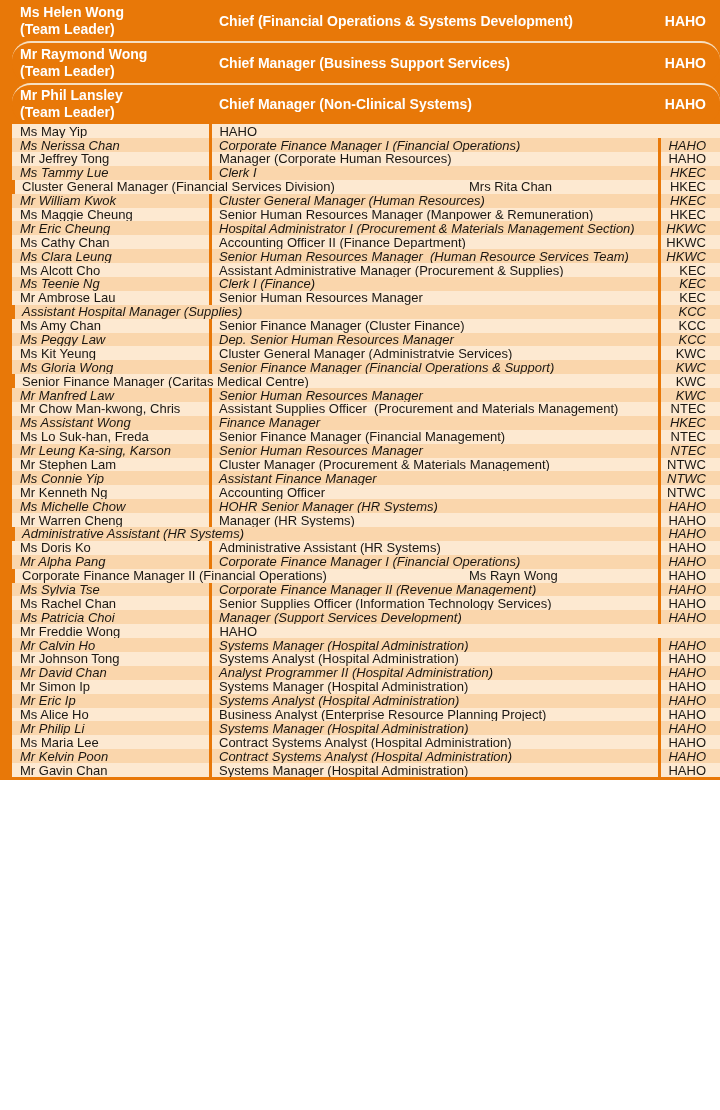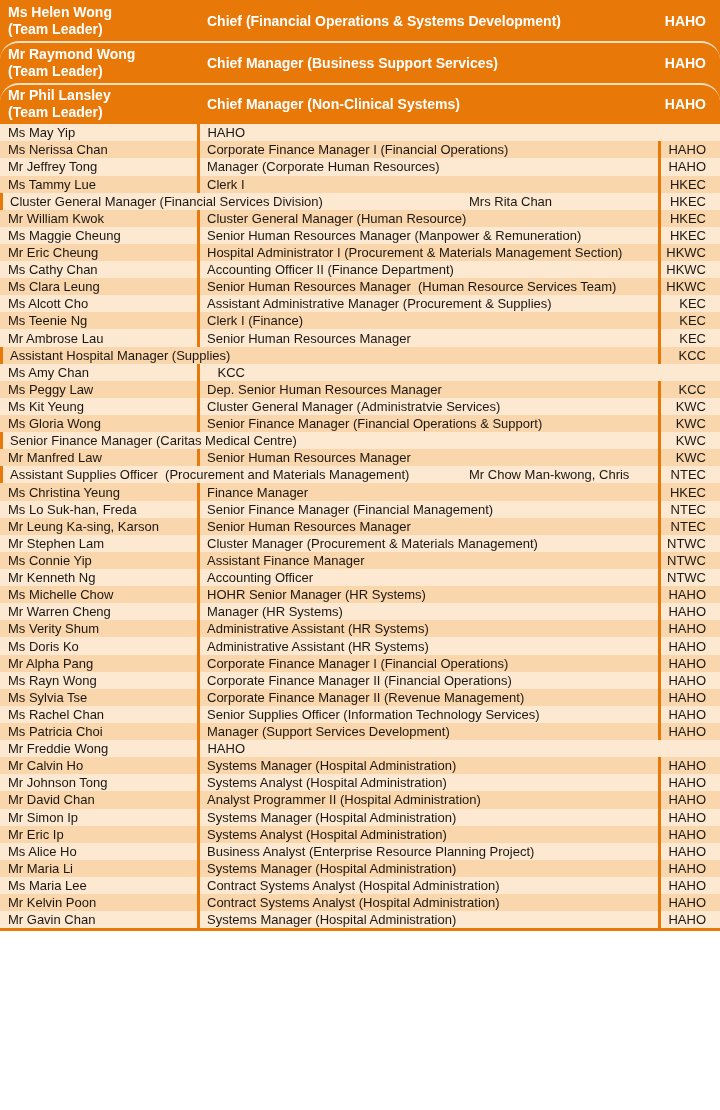--- a/index.html
+++ b/index.html
@@ -1,47 +1,48 @@
 <!DOCTYPE html>
 <html style="--accent: #E87808; --rowLight: #FDE9D1; --rowDark: #FAD6AC; --headerSep: #F7DFC0;"><head>
 <meta charset="utf-8">
 <style>
   * { box-sizing: border-box; margin: 0; padding: 0; }
   html, body { background: #ffffff; }
   body { font-family: "Liberation Sans", sans-serif; }
 
   .roster {
     width: 720px;
-    height: 931px;
+    height: 780px;
     display: flex;
     flex-direction: column;
     background: var(--accent, #E87808);
     border-bottom: 3px solid var(--accent, #E87808);
     overflow: hidden;
+    padding-left: 12px;
   }
 
   .row { display: flex; align-items: stretch; width: 100%; }
 
   .row.leader {
     flex: 0 0 41.4px;
     background: var(--accent, #E87808);
     color: #ffffff;
     font-weight: bold;
     font-size: 14px;
   }
   .row.leader + .row.leader { border-top: 2px solid var(--headerSep, #F7DFC0); border-radius: 19px; }
 
   .row.member {
     flex: 1 1 0;
     font-size: 13px;
     color: #1b1712;
     min-height: 0;
   }
   .row.member.light { background: var(--rowLight, #FDE9D1); }
-  .row.member.dark  { background: var(--rowDark,  #FAD6AC); }
+  .row.member.dark  { background: var(--rowDark,  #FAD6AC); font-style: italic; }
 
   .cell {
     display: flex;
     align-items: center;
     overflow: hidden;
     white-space: pre;
   }
   .cell.name  { width: 197px; padding-left: 8px; }
   .cell.title { flex: 1 1 auto; border-left: 3px solid var(--accent, #E87808); padding-left: 7px; }
   .cell.org   { width: 62px; border-left: 3px solid var(--accent, #E87808); justify-content: flex-end; padding-right: 14px; }
@@ -111,21 +112,21 @@
   </div>
 
   <div class="row member light">
     <div class="cell title">Cluster General Manager (Financial Services Division)</div>
     <div class="cell name">Mrs Rita Chan</div>
     <div class="cell org">HKEC</div>
   </div>
 
   <div class="row member dark">
     <div class="cell name">Mr William Kwok</div>
-    <div class="cell title">Cluster General Manager (Human Resource)</div>
+    <div class="cell title">Cluster General Manager (Human Resources)</div>
     <div class="cell org">HKEC</div>
   </div>
 
   <div class="row member light">
     <div class="cell name">Ms Maggie Cheung</div>
     <div class="cell title">Senior Human Resources Manager (Manpower &amp; Remuneration)</div>
     <div class="cell org">HKEC</div>
   </div>
 
   <div class="row member dark">
@@ -164,20 +165,21 @@
     <div class="cell org">KEC</div>
   </div>
 
   <div class="row member dark">
     <div class="cell title">Assistant Hospital Manager (Supplies)</div>
     <div class="cell org">KCC</div>
   </div>
 
   <div class="row member light">
     <div class="cell name">Ms Amy Chan</div>
+    <div class="cell title">Senior Finance Manager (Cluster Finance)</div>
     <div class="cell org">KCC</div>
   </div>
 
   <div class="row member dark">
     <div class="cell name">Ms Peggy Law</div>
     <div class="cell title">Dep. Senior Human Resources Manager</div>
     <div class="cell org">KCC</div>
   </div>
 
   <div class="row member light">
@@ -197,27 +199,27 @@
     <div class="cell org">KWC</div>
   </div>
 
   <div class="row member dark">
     <div class="cell name">Mr Manfred Law</div>
     <div class="cell title">Senior Human Resources Manager</div>
     <div class="cell org">KWC</div>
   </div>
 
   <div class="row member light">
+    <div class="cell name">Mr Chow Man-kwong, Chris</div>
     <div class="cell title">Assistant Supplies Officer  (Procurement and Materials Management)</div>
-    <div class="cell name">Mr Chow Man-kwong, Chris</div>
     <div class="cell org">NTEC</div>
   </div>
 
   <div class="row member dark">
-    <div class="cell name">Ms Christina Yeung</div>
+    <div class="cell name">Ms Assistant Wong</div>
     <div class="cell title">Finance Manager</div>
     <div class="cell org">HKEC</div>
   </div>
 
   <div class="row member light">
     <div class="cell name">Ms Lo Suk-han, Freda</div>
     <div class="cell title">Senior Finance Manager (Financial Management)</div>
     <div class="cell org">NTEC</div>
   </div>
 
@@ -251,40 +253,39 @@
     <div class="cell org">HAHO</div>
   </div>
 
   <div class="row member light">
     <div class="cell name">Mr Warren Cheng</div>
     <div class="cell title">Manager (HR Systems)</div>
     <div class="cell org">HAHO</div>
   </div>
 
   <div class="row member dark">
-    <div class="cell name">Ms Verity Shum</div>
     <div class="cell title">Administrative Assistant (HR Systems)</div>
     <div class="cell org">HAHO</div>
   </div>
 
   <div class="row member light">
     <div class="cell name">Ms Doris Ko</div>
     <div class="cell title">Administrative Assistant (HR Systems)</div>
     <div class="cell org">HAHO</div>
   </div>
 
   <div class="row member dark">
     <div class="cell name">Mr Alpha Pang</div>
     <div class="cell title">Corporate Finance Manager I (Financial Operations)</div>
     <div class="cell org">HAHO</div>
   </div>
 
   <div class="row member light">
+    <div class="cell title">Corporate Finance Manager II (Financial Operations)</div>
     <div class="cell name">Ms Rayn Wong</div>
-    <div class="cell title">Corporate Finance Manager II (Financial Operations)</div>
     <div class="cell org">HAHO</div>
   </div>
 
   <div class="row member dark">
     <div class="cell name">Ms Sylvia Tse</div>
     <div class="cell title">Corporate Finance Manager II (Revenue Management)</div>
     <div class="cell org">HAHO</div>
   </div>
 
   <div class="row member light">
@@ -334,21 +335,21 @@
     <div class="cell org">HAHO</div>
   </div>
 
   <div class="row member light">
     <div class="cell name">Ms Alice Ho</div>
     <div class="cell title">Business Analyst (Enterprise Resource Planning Project)</div>
     <div class="cell org">HAHO</div>
   </div>
 
   <div class="row member dark">
-    <div class="cell name">Mr Maria Li</div>
+    <div class="cell name">Mr Philip Li</div>
     <div class="cell title">Systems Manager (Hospital Administration)</div>
     <div class="cell org">HAHO</div>
   </div>
 
   <div class="row member light">
     <div class="cell name">Ms Maria Lee</div>
     <div class="cell title">Contract Systems Analyst (Hospital Administration)</div>
     <div class="cell org">HAHO</div>
   </div>
 

